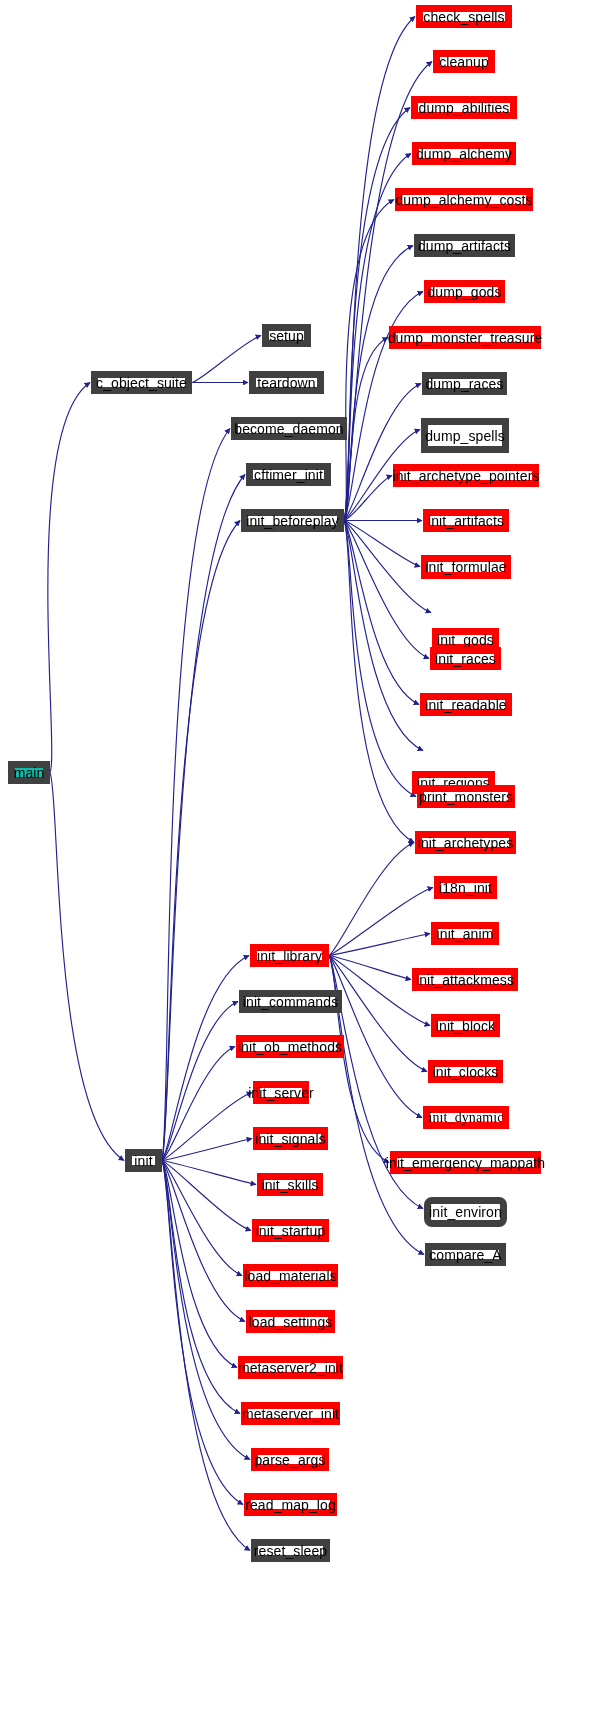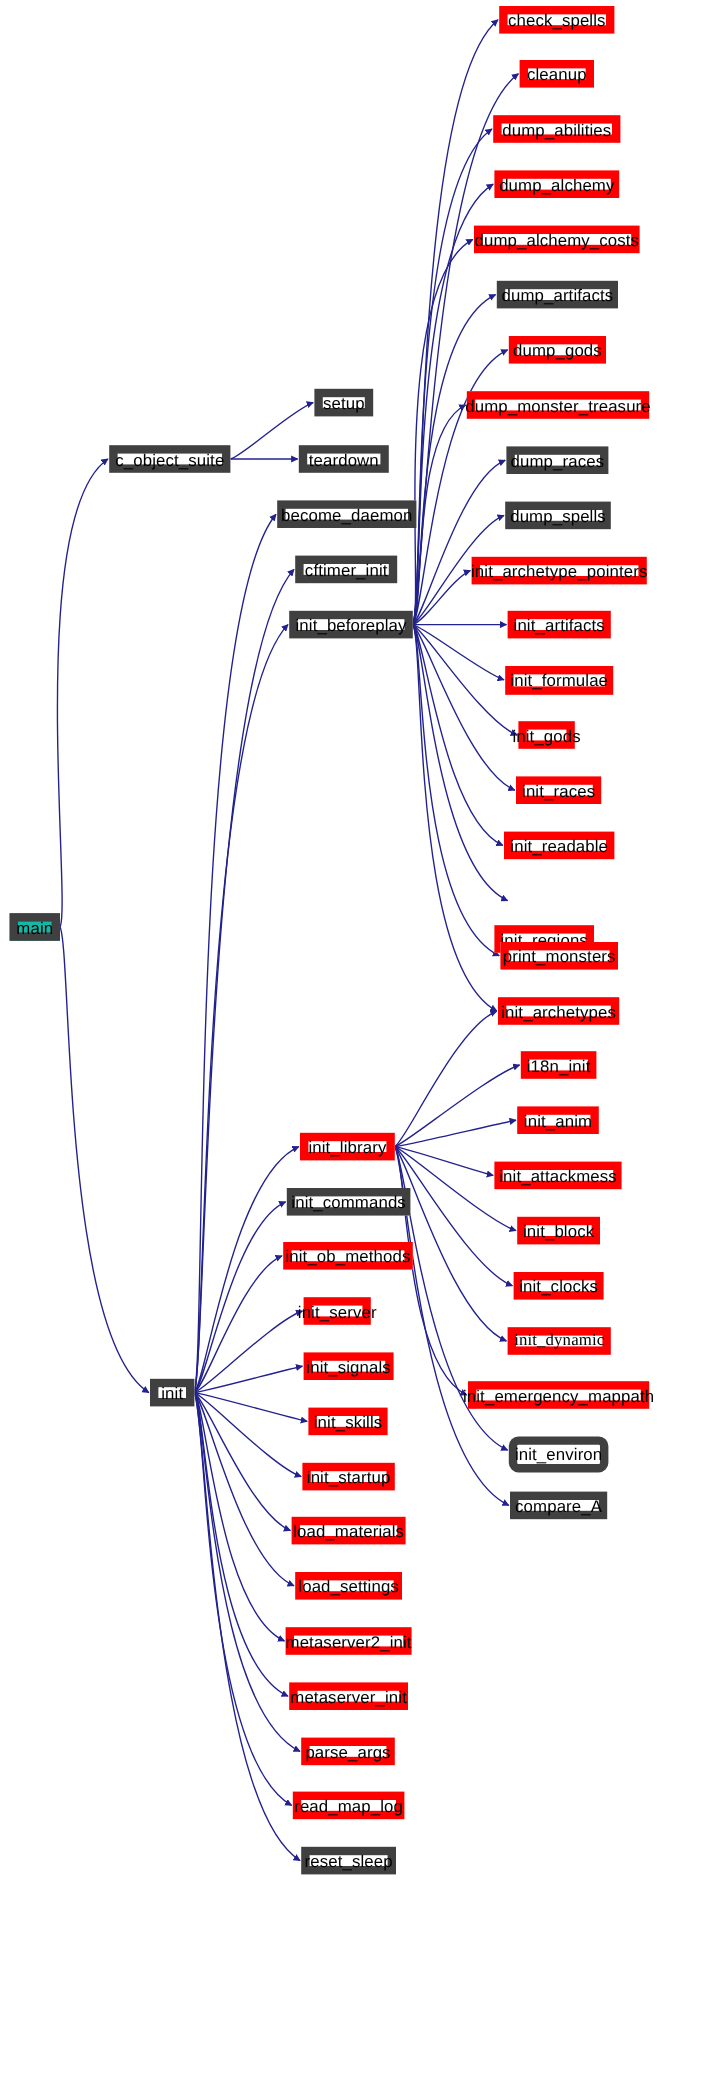--- a/index.html
+++ b/index.html
@@ -132,33 +132,33 @@
       </div>
       <div class="node red" style="left: 424px; top: 280px; width: 81px; height: 23px;">
         <span>dump_gods</span>
       </div>
       <div class="node red" style="left: 389px; top: 326px; width: 152px; height: 23px;">
         <span>dump_monster_treasure</span>
       </div>
       <div class="node black" style="left: 422px; top: 372px; width: 85px; height: 23px;">
         <span>dump_races</span>
       </div>
-      <div class="node black" style="left: 421px; top: 418px; width: 88px; height: 23px;">
+      <div class="node black" style="left: 421px; top: 418px; width: 88px; height: 35px;">
         <span>dump_spells</span>
       </div>
       <div class="node red" style="left: 393px; top: 464px; width: 146px; height: 23px;">
         <span>init_archetype_pointers</span>
       </div>
       <div class="node red" style="left: 423px; top: 509px; width: 86px; height: 23px;">
         <span>init_artifacts</span>
       </div>
       <div class="node red" style="left: 421px; top: 555px; width: 90px; height: 24px;">
         <span>init_formulae</span>
       </div>
-      <div class="node red" style="left: 432px; top: 601px; width: 47px; height: 23px;">
+      <div class="node red" style="left: 432px; top: 628px; width: 67px; height: 23px;">
         <span>init_gods</span>
       </div>
       <div class="node red" style="left: 430px; top: 647px; width: 71px; height: 23px;">
         <span>init_races</span>
       </div>
       <div class="node red" style="left: 420px; top: 693px; width: 92px; height: 23px;">
         <span>init_readable</span>
       </div>
       <div class="node red" style="left: 412px; top: 739px; width: 83px; height: 23px; margin-top: 32px;">
         <span>init_regions</span>

